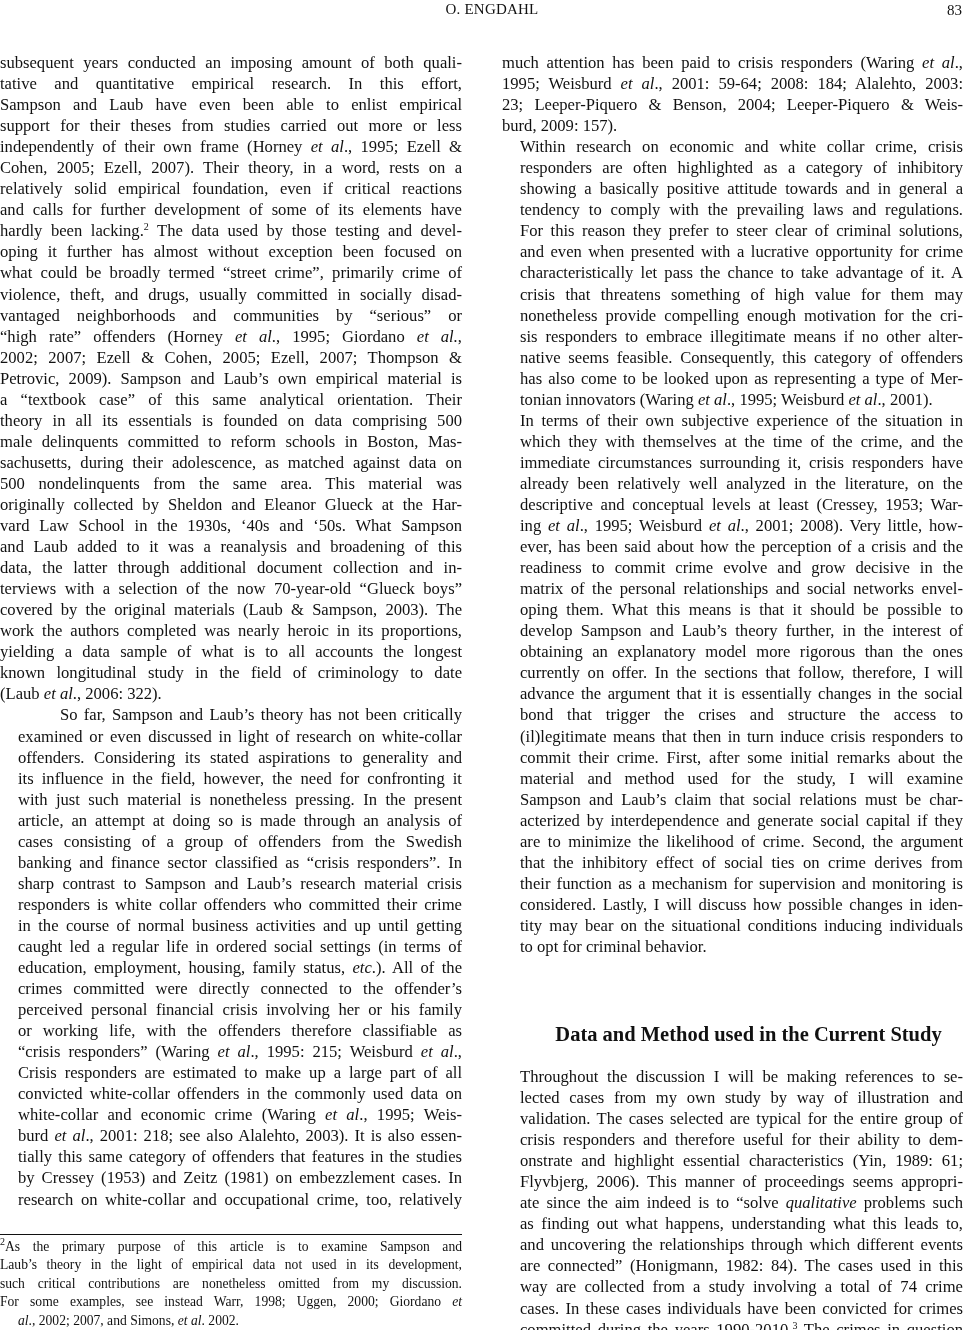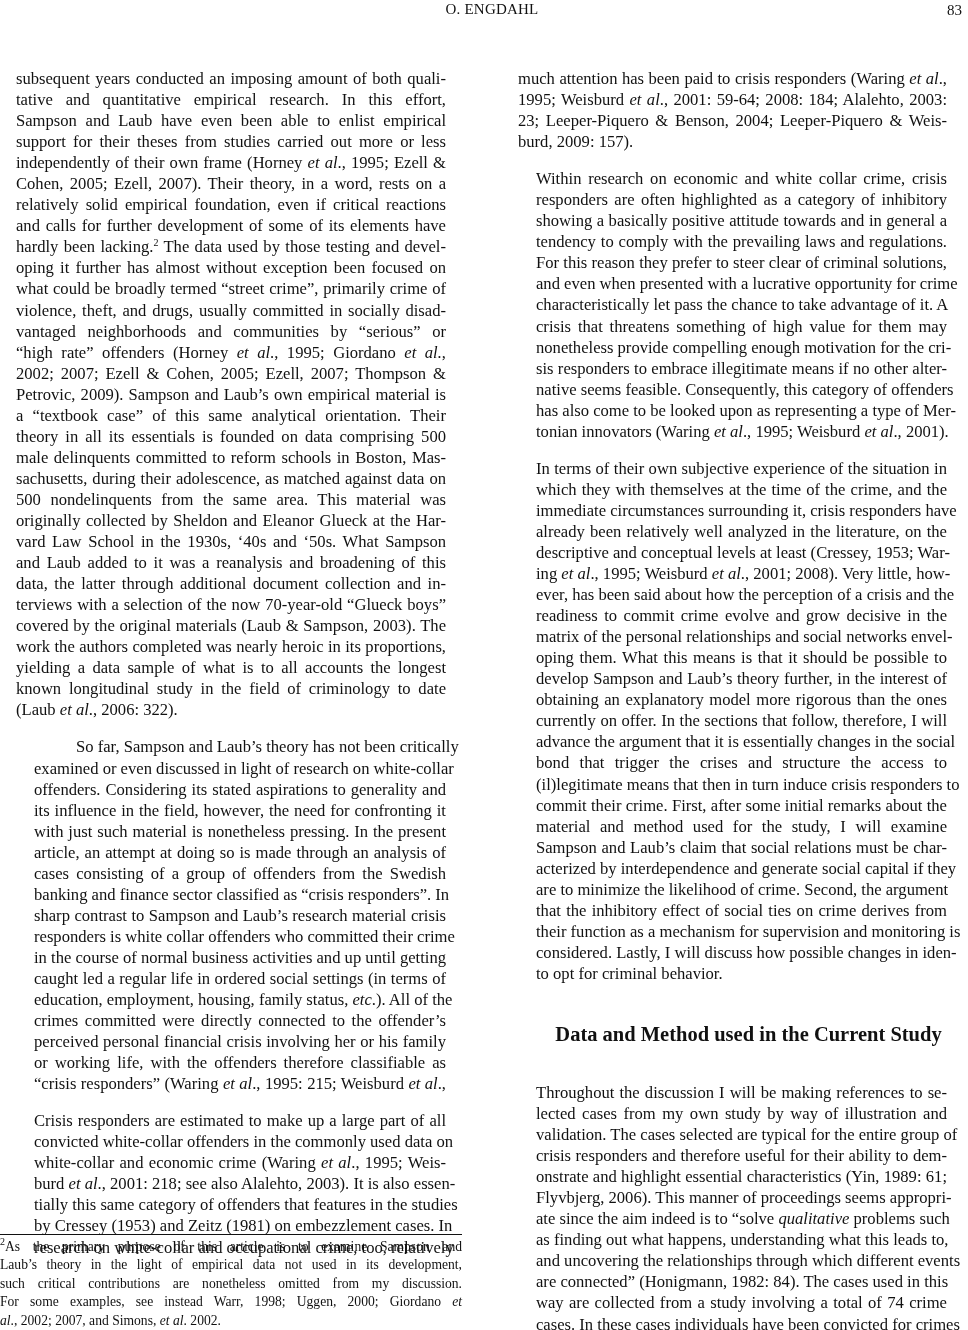--- a/index.html
+++ b/index.html
@@ -18,41 +18,41 @@
   .running-head .pageno {
     position: absolute; right: 6px; top: 2px; font-size: 15px;
   }
   .col {
     position: absolute; top: 52px;
     font-size: 16.6px; line-height: 21.05px;
     text-align: justify; hyphens: manual;
   }
   .col-left { left: 0px; width: 462px; }
   .col-right { left: 502px; width: 461px; }
-  .col p { margin: 16px; }
+  .col p { margin: 0; }
   .col p.indent { text-indent: 18px; }
   .col p span.line { display: block; text-align: justify; text-align-last: justify; white-space: nowrap; }
   .col p span.line.last { text-align-last: left; }
   sup { font-size: 10px; line-height: 0; vertical-align: 6px; }
   em { font-style: italic; }
   .section-heading {
     font-family: "Liberation Serif", serif; font-weight: bold;
     font-size: 20.5px; text-align: center; margin: 16px;
     position: absolute; left: 502px; width: 461px; top: 1007px;
   }
   .footnote-rule {
     position: absolute; left: 0; top: 1234px; width: 462px; height: 0;
     border-top: 1px solid #111111;
   }
   .footnote {
     position: absolute; left: 0; top: 1238px; width: 462px;
     font-size: 13.6px; line-height: 18.4px;
   }
   .footnote span.line { display: block; white-space: nowrap; text-align: justify; text-align-last: justify; }
-  .footnote span.line.last { text-align-last: left; }
+  .footnote span.line.last { text-align-last: left; padding-left: 18px; }
 </style>
 </head>
 <body>
 
 <header class="running-head">
   <span class="author">O. ENGDAHL</span>
   <span class="pageno">83</span>
 </header>
 
 <div class="col col-left" id="left-col">
@@ -159,20 +159,21 @@
       <span class="line">bond that trigger the crises and structure the access to</span>
       <span class="line">(il)legitimate means that then in turn induce crisis responders to</span>
       <span class="line">commit their crime. First, after some initial remarks about the</span>
       <span class="line">material and method used for the study, I will examine</span>
       <span class="line">Sampson and Laub’s claim that social relations must be char-</span>
       <span class="line">acterized by interdependence and generate social capital if they</span>
       <span class="line">are to minimize the likelihood of crime. Second, the argument</span>
       <span class="line">that the inhibitory effect of social ties on crime derives from</span>
       <span class="line">their function as a mechanism for supervision and monitoring is</span>
       <span class="line">considered. Lastly, I will discuss how possible changes in iden-</span>
+      <span class="line">tity may bear on the situational conditions inducing individuals</span>
       <span class="line last">to opt for criminal behavior.</span>
     </p>
   </div>
 
 <h2 class="section-heading">Data and Method used in the Current Study</h2>
 
 <div class="col col-right" id="right-col-bottom" style="top: 1066px;">
     <p class="indent">
       <span class="line" style="text-indent: 18px;">Throughout the discussion I will be making references to se-</span>
       <span class="line">lected cases from my own study by way of illustration and</span>

